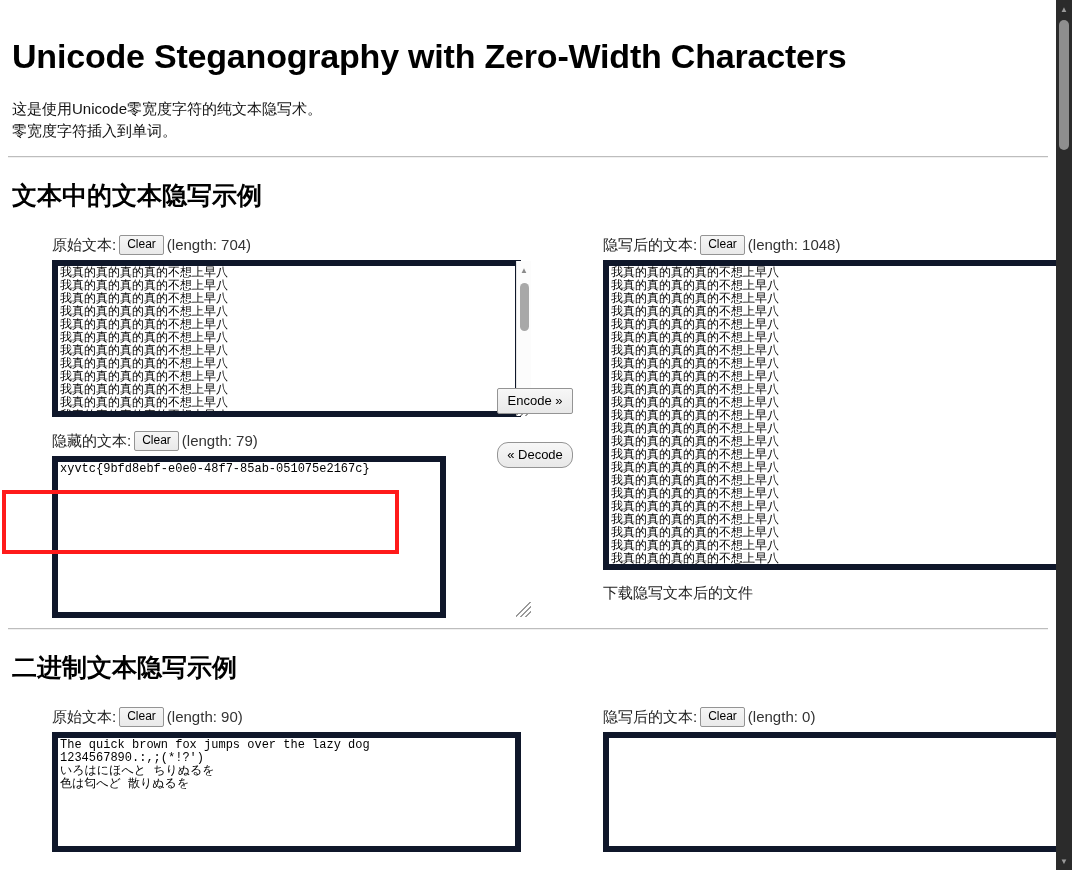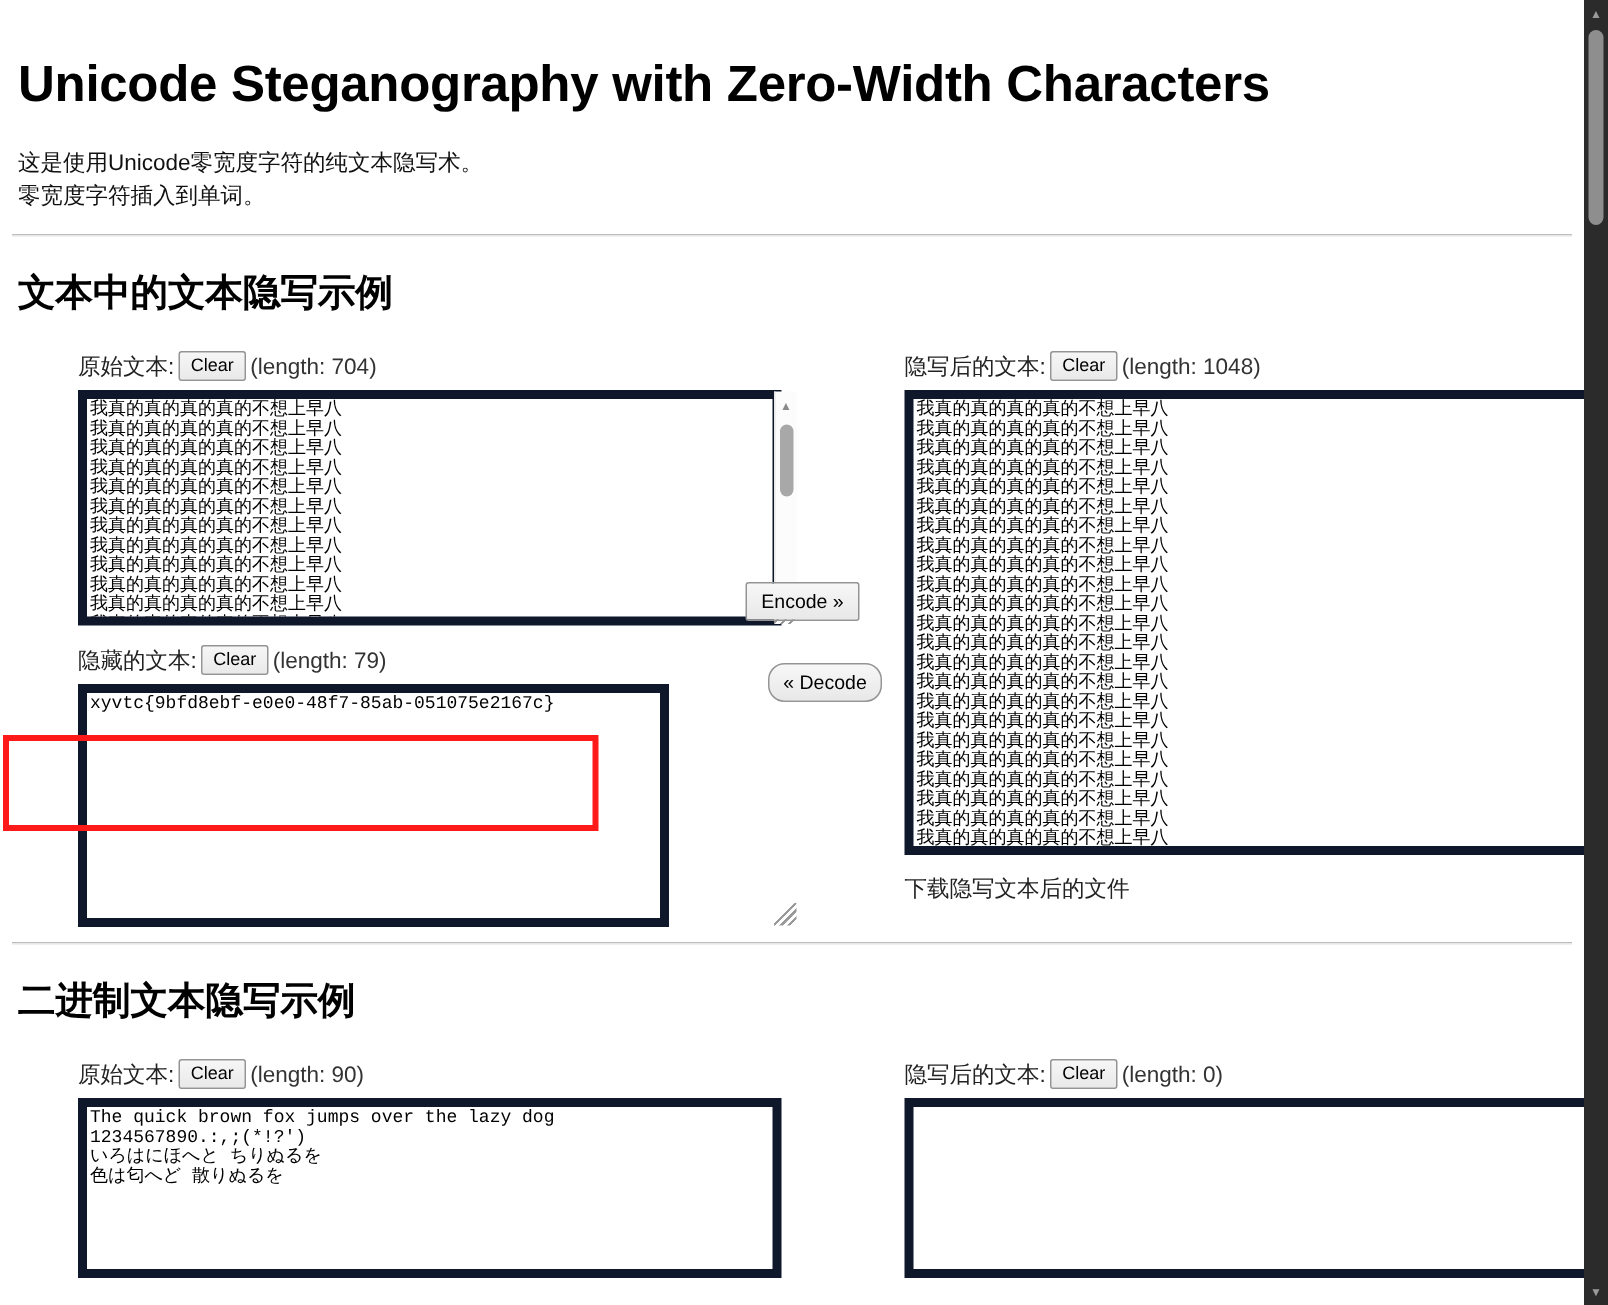--- a/index.html
+++ b/index.html
@@ -304,21 +304,21 @@
         </label>
 
         <div class="ta-wrap">
           <textarea class="ta" style="width: 394px; height: 162px;">xyvtc{9bfd8ebf-e0e0-48f7-85ab-051075e2167c}</textarea>
           <div class="ta-resize"></div>
         </div>
       </div>
 
       <div class="col-mid">
         <button class="action-btn" style="position:absolute;left:0;top:154px;">Encode »</button>
-        <button class="action-btn" style="position:absolute;left:15px;top:208px;border-radius:11px;">« Decode</button>
+        <button class="action-btn" style="position:absolute;left:0;top:208px;border-radius:11px;">« Decode</button>
       </div>
 
       <div class="col-right">
 
         <label class="field-label">
           <span>隐写后的文本:</span><button class="clear-btn">Clear</button><span class="count">(length: 1048)</span>
         </label>
 
         <div class="ta-wrap">
           <textarea class="ta" style="width: 470px; height: 310px;">我真的真的真的真的不想上早八

